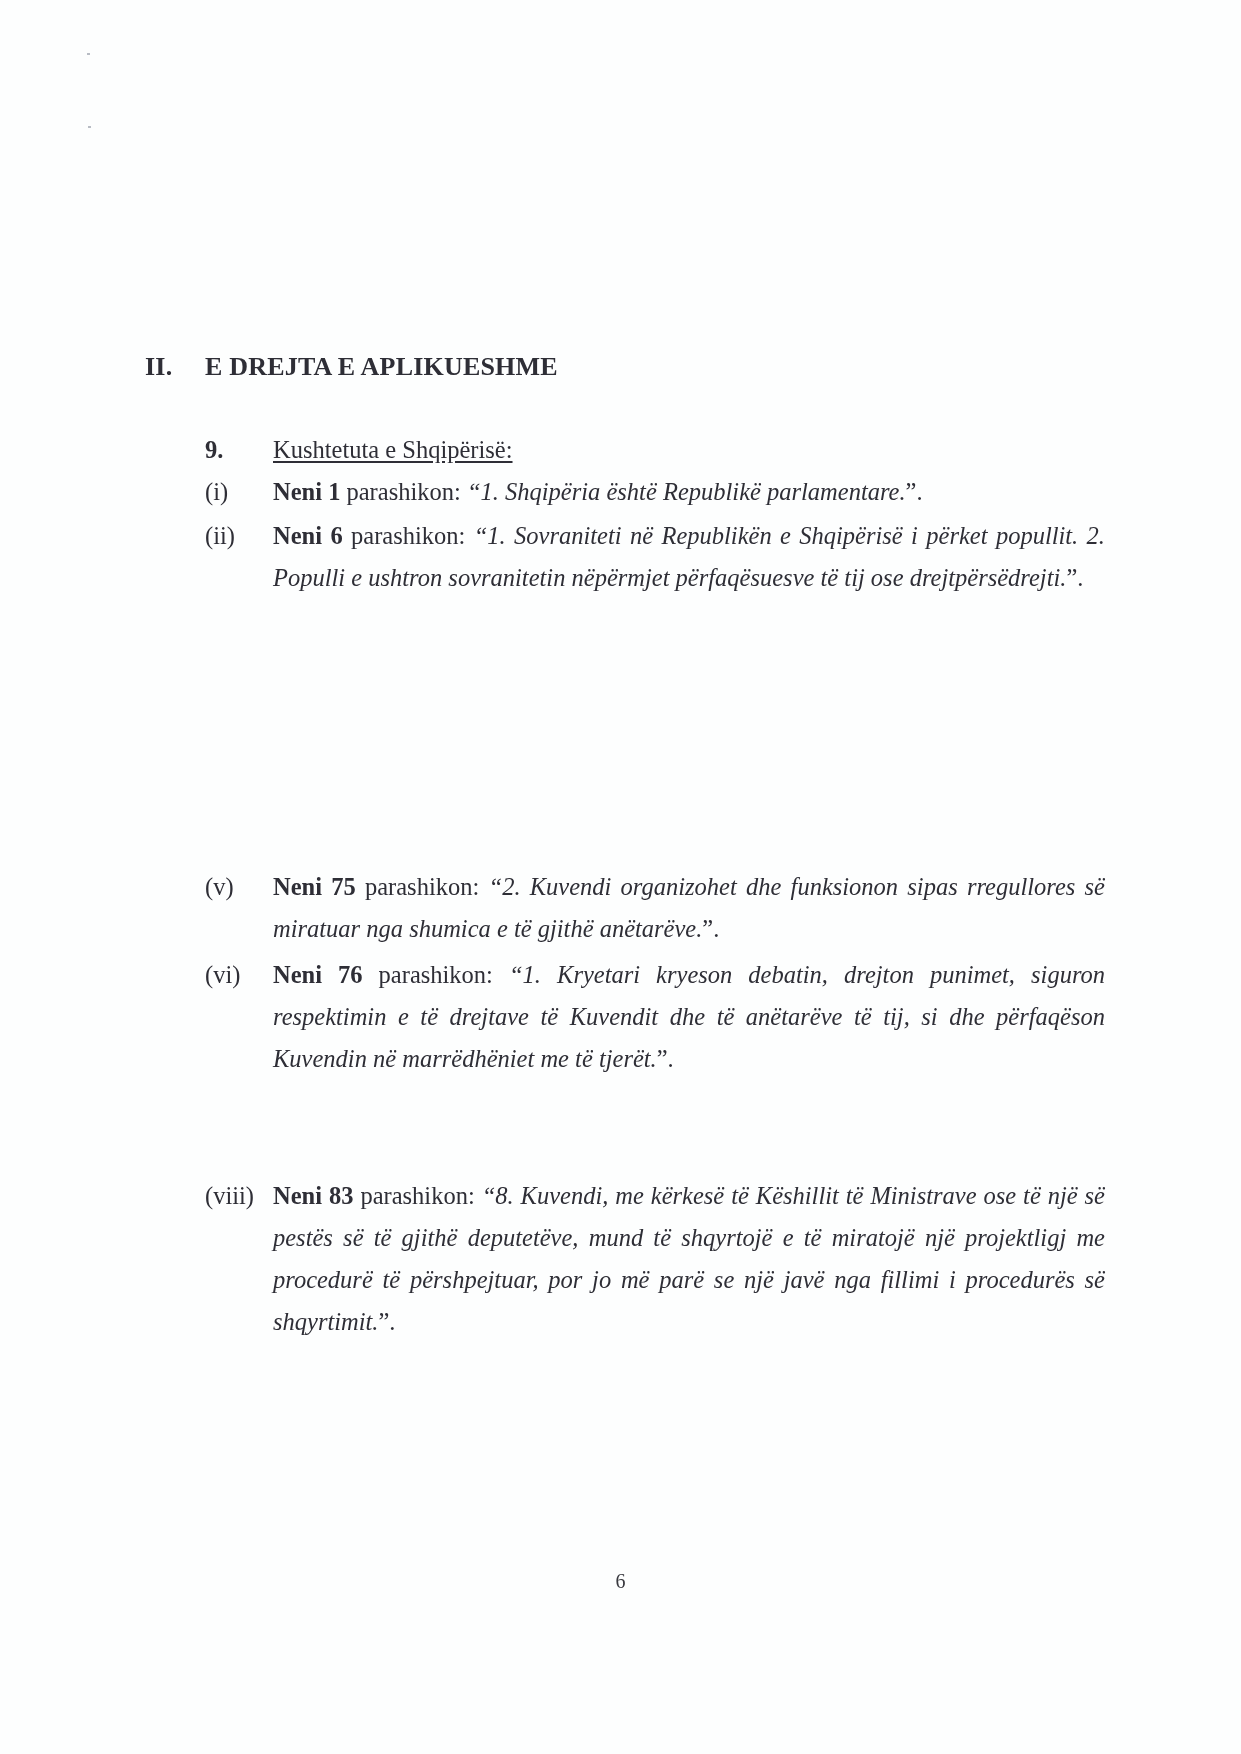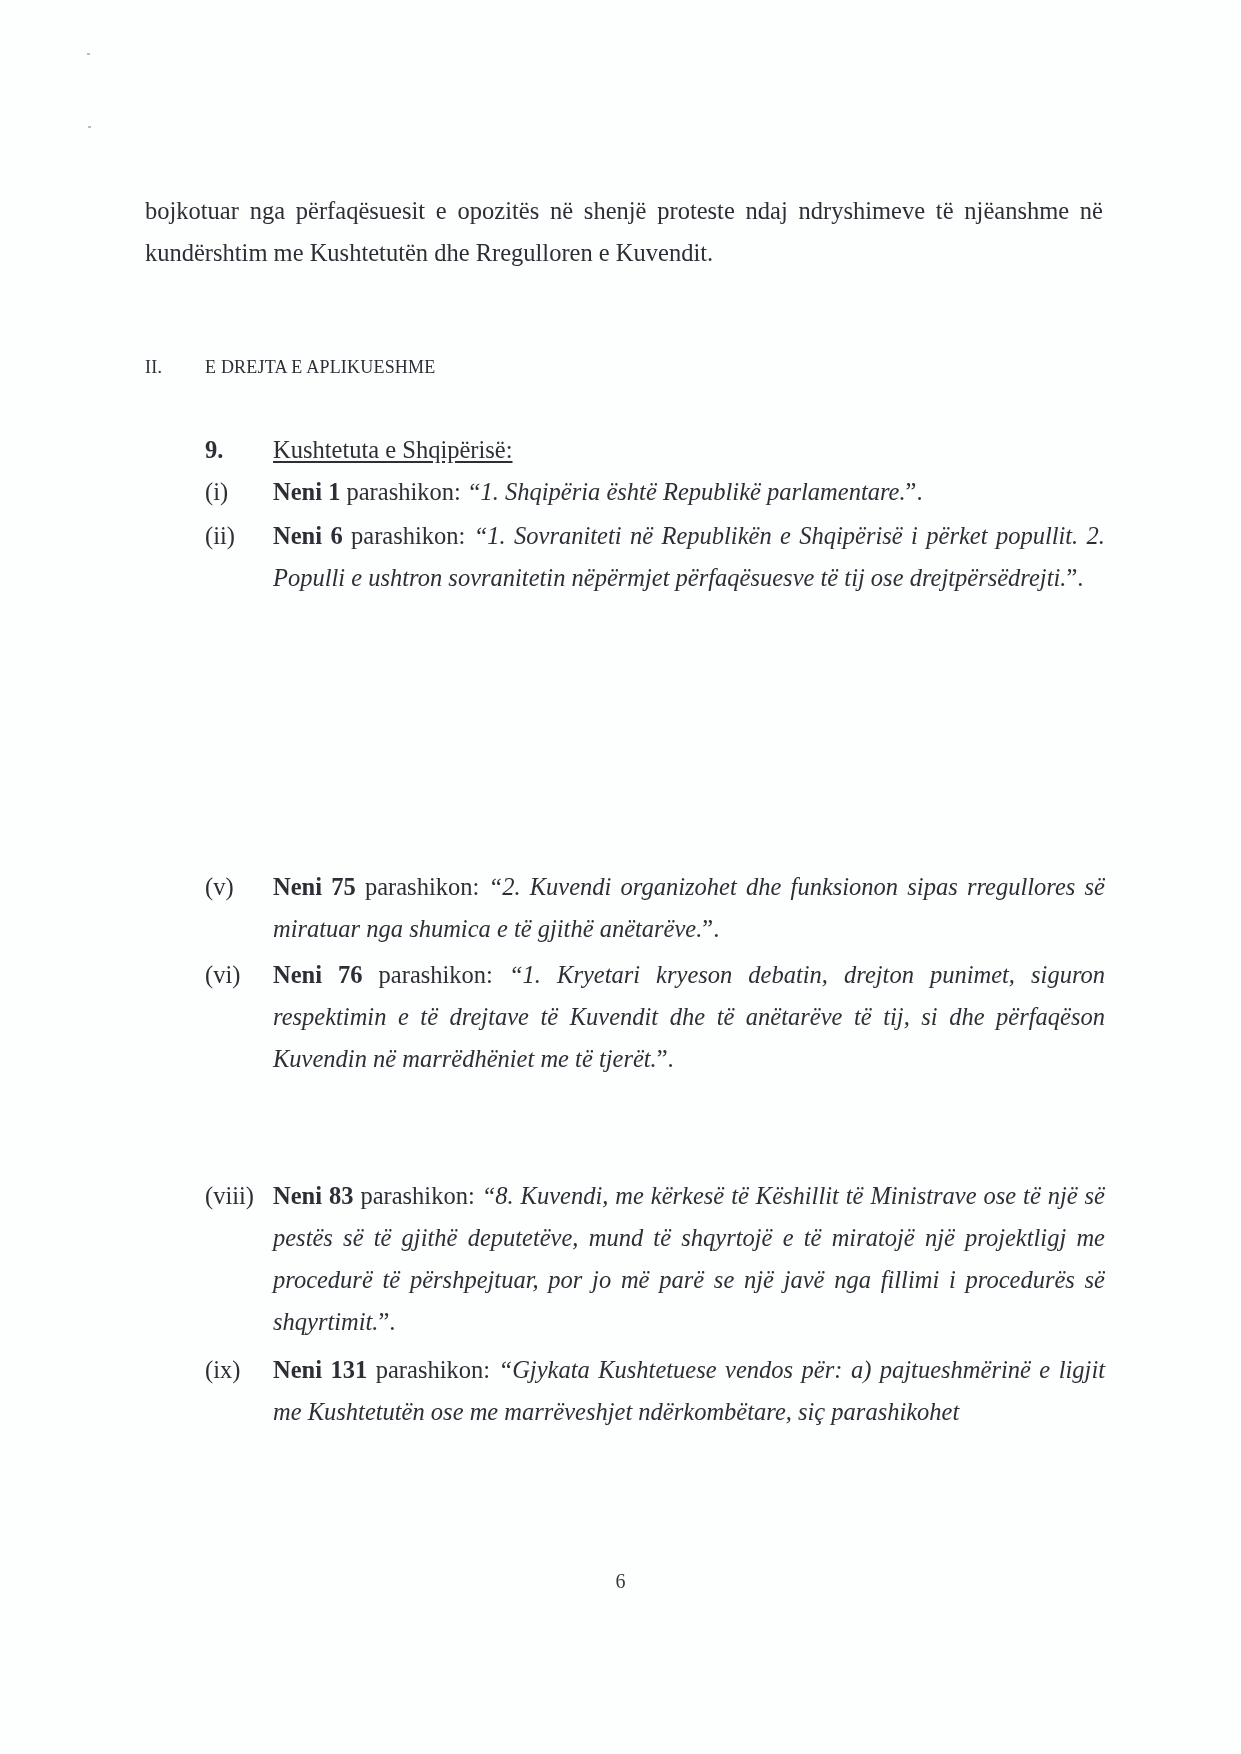--- a/index.html
+++ b/index.html
@@ -32,22 +32,22 @@
       width: 958px;
       font-size: 24.5px;
       line-height: 42px;
       text-align: justify;
       text-align-last: left;
     }
     .heading {
       position: absolute;
       left: 145px;
       top: 346px;
-      font-size: 18px;
-      font-weight: normal;
+      font-size: 26px;
+      font-weight: bold;
       line-height: 42px;
       letter-spacing: 0.2px;
     }
     .heading .num {
       display: inline-block;
       width: 60px;
     }
     .item {
       position: absolute;
       left: 205px;
@@ -81,21 +81,20 @@
     }
   </style>
 </head>
 <body>
 
 <div class="page">
 
   <div class="scan-mark" style="left:87px; top:53px;"></div>
   <div class="scan-mark" style="left:88px; top:126px;"></div>
 
-  <p class="para" style="top:190px; margin:0;">bojkotuar nga përfaqësuesit e opozitës në shenjë proteste ndaj ndryshimeve të njëanshme në kundërshtim me Kushtetutën dhe Rregulloren e Kuvendit.</p>
 
   <div class="heading">
     <span class="num">II.</span><span>E DREJTA E APLIKUESHME</span>
   </div>
 
   <div class="item" style="top:429px;">
     <span class="marker bold">9.</span>
     <div class="content"><span class="u">Kushtetuta e Shqipërisë:</span></div>
   </div>
 
@@ -120,19 +119,15 @@
     <span class="marker">(vi)</span>
     <div class="content"><span class="b">Neni 76</span><span> parashikon: </span><span class="i">“1. Kryetari kryeson debatin, drejton punimet, siguron respektimin e të drejtave të Kuvendit dhe të anëtarëve të tij, si dhe përfaqëson Kuvendin në marrëdhëniet me të tjerët.</span><span>”.</span></div>
   </div>
 
 
   <div class="item" style="top:1175px;">
     <span class="marker">(viii)</span>
     <div class="content"><span class="b">Neni 83</span><span> parashikon: </span><span class="i">“8. Kuvendi, me kërkesë të Këshillit të Ministrave ose të një së pestës së të gjithë deputetëve, mund të shqyrtojë e të miratojë një projektligj me procedurë të përshpejtuar, por jo më parë se një javë nga fillimi i procedurës së shqyrtimit.</span><span>”.</span></div>
   </div>
 
-  <div class="item" style="top:1349px;">
-    <span class="marker">(ix)</span>
-    <div class="content"><span class="b">Neni 131</span><span> parashikon: </span><span class="i">“Gjykata Kushtetuese vendos për: a) pajtueshmërinë e ligjit me Kushtetutën ose me marrëveshjet ndërkombëtare, siç parashikohet</span><span></span></div>
-  </div>
 
   <div class="page-number">6</div>
 </div>
 
 </body></html>

